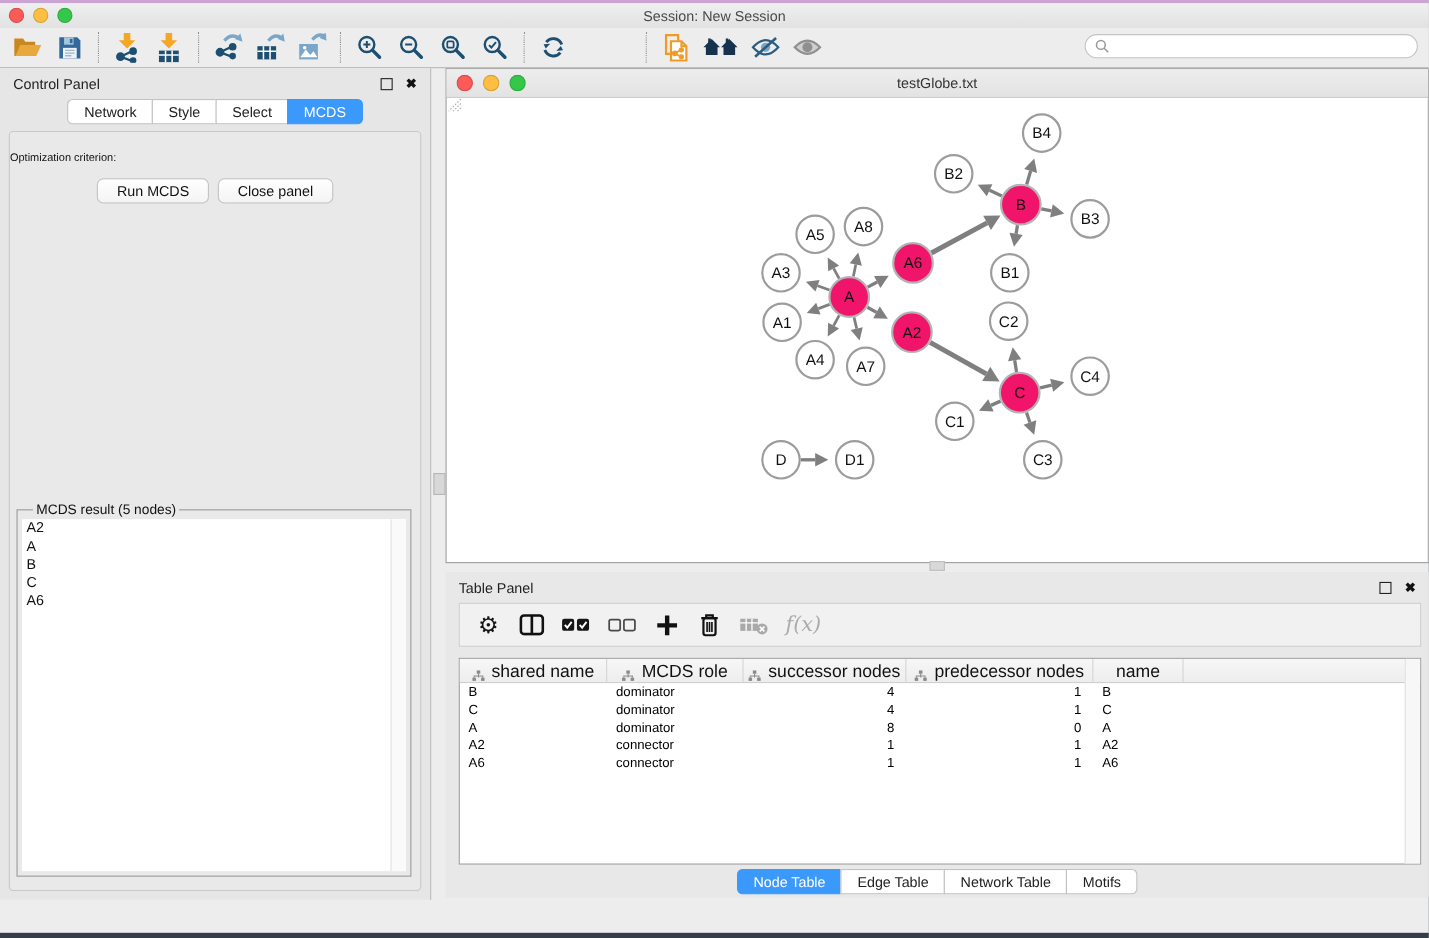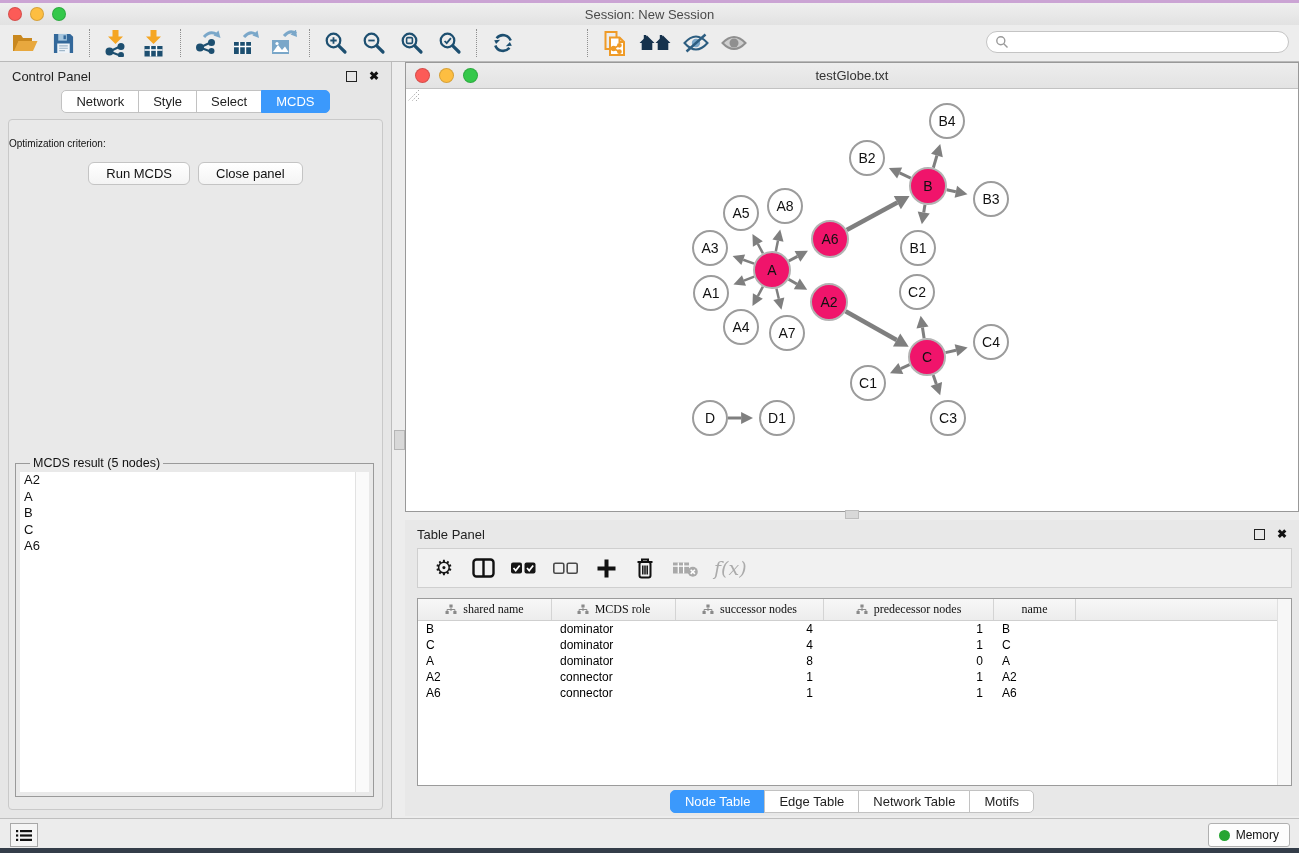--- a/index.html
+++ b/index.html
@@ -66,22 +66,22 @@
   .table-panel{position:absolute;left:405px;top:520px;width:894px;height:296px;background:#e8e8e8;box-sizing:border-box;}
   .tp-toolbar{position:absolute;left:12px;right:7px;top:28px;height:40px;background:#f1f1f1;
               border:1px solid #cfcfcf;display:flex;align-items:center;gap:15px;padding-left:14px;box-sizing:border-box;}
   .tp-tool{display:flex;align-items:center;justify-content:center;min-width:24px;}
   .icon-gear{font-size:21px;line-height:1;color:#161616;font-family:"DejaVu Sans",sans-serif;}
   .icon-gear::before{content:"\2699";}
   .fx-label{font-family:"DejaVu Serif",serif;font-style:italic;font-size:19px;color:#ababab;}
   .tp-table{position:absolute;left:12px;right:7px;top:78px;height:188px;background:#fff;border:1px solid #9b9b9b;box-sizing:border-box;}
   .tp-scroll{position:absolute;right:0;top:0;bottom:0;width:13px;background:#f7f7f7;border-left:1px solid #e0e0e0;}
   .thead{display:flex;height:21px;background:linear-gradient(#f7f7f7,#ededed);border-bottom:1px solid #cfcfcf;}
-  .th{display:flex;align-items:center;justify-content:center;gap:6px;border-right:1px solid #d4d4d4;
-      font-size:12px;color:#111;box-sizing:border-box;height:100%;font-family:Liberation Serif, serif;}
+  .th{display:flex;align-items:flex-end;justify-content:center;gap:6px;border-right:1px solid #d4d4d4;
+      font-size:16px;color:#111;box-sizing:border-box;height:100%;}
   .trow{display:flex;height:16px;line-height:16px;font-size:12px;color:#000;}
   .td{box-sizing:border-box;overflow:hidden;white-space:nowrap;}
   .c0{width:134px}.c1{width:124px}.c2{width:148px}.c3{width:170px}.c4{width:82px}
   .a-left{padding-left:8px;text-align:left}.a-right{padding-right:11px;text-align:right}
   .tp-tabs{position:absolute;left:0;right:0;top:270px;text-align:center;}
   
   .statusbar{position:absolute;left:0;top:818px;width:100%;height:30px;background:#ececec;border-top:1px solid #bfbfbf;box-sizing:border-box;}
   .list-btn{position:absolute;left:10px;top:4px;width:26px;height:22px;background:#f5f5f5;border:1px solid #a8a8a8;
             display:flex;align-items:center;justify-content:center;}
   .memory-btn{position:absolute;right:9px;top:4px;height:22px;background:#fdfdfd;border:1px solid #b0b0b0;border-radius:3px;
@@ -555,32 +555,14 @@
             <div class="td c2 a-right">1</div>
             <div class="td c3 a-right">1</div>
             <div class="td c4 a-left">A6</div>
           </div>
         </div>
       <div class="tp-scroll"></div>
     </div>
     <div class="tp-tabs seg-wrap" id="table-tabs"><span class="seg-tab active">Node Table</span><span class="seg-tab">Edge Table</span><span class="seg-tab">Network Table</span><span class="seg-tab">Motifs</span></div>
   </div>
 
-  <div class="statusbar">
-    <span class="list-btn">
-      <svg width="16" height="13" viewBox="0 0 16 13">
-        <g fill="#111">
-          <rect x="0" y="1" width="2.2" height="2.2"></rect>
-            <rect x="4" y="1" width="12" height="2.2"></rect>
-          <rect x="0" y="5.4" width="2.2" height="2.2"></rect>
-            <rect x="4" y="5.4" width="12" height="2.2"></rect>
-          <rect x="0" y="9.8" width="2.2" height="2.2"></rect>
-            <rect x="4" y="9.8" width="12" height="2.2"></rect>
-        </g>
-      </svg>
-    </span>
-    <span class="memory-btn">
-      <span class="mem-dot"></span>
-      <span>Memory</span>
-    </span>
-  </div>
   <div class="desktop-strip"></div>
 </div>
 
 </body></html>

